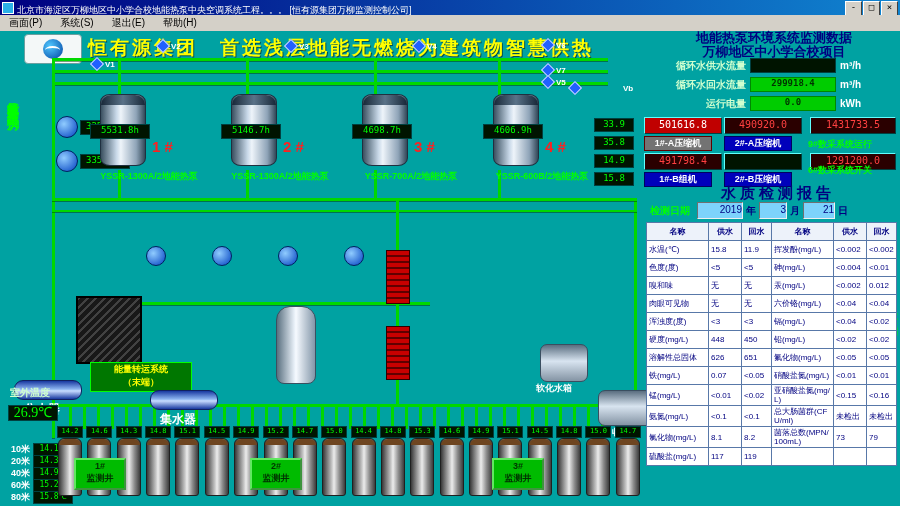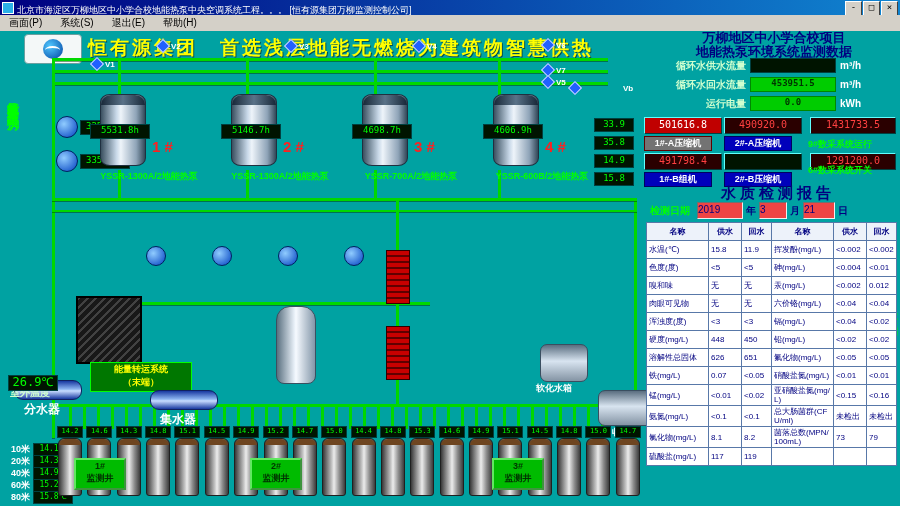--- a/index.html
+++ b/index.html
@@ -79,29 +79,29 @@
   .totbox{height:15px;font-size:10px;line-height:13px;border:1px solid;border-color:#60FFFF #004040 #004040 #60FFFF;}
   .tag{position:absolute;height:13px;font-size:9px;line-height:13px;text-align:center;color:#fff;font-weight:bold;}
   .tag-red{background:#737373;border:1px solid #600000;}
   .tag-blue{background:#0000BB;border:1px solid #000060;}
   .note-green{position:absolute;color:#00FF00;font-size:9px;font-weight:bold;white-space:nowrap;}
 
   
   .report-title{left:660px;top:184px;width:236px;text-align:center;color:#000080;font-size:15px;font-weight:bold;letter-spacing:4px;}
   .date-row{left:650px;top:202px;display:flex;align-items:center;gap:3px;}
   .date-label{color:#00FF00;font-size:10px;font-weight:bold;margin-right:4px;}
-  .datebox{background:#ef4444;border:1px solid;border-color:#707070 #F0F0F0 #F0F0F0 #707070;color:#000080;font-size:10px;line-height:14px;text-align:left;height:15px;}
+  .datebox{background:#7dd3fc;border:1px solid;border-color:#707070 #F0F0F0 #F0F0F0 #707070;color:#000080;font-size:10px;line-height:14px;text-align:right;height:15px;}
   .date-unit{color:#000080;font-size:10px;font-weight:bold;}
   .wtable{position:absolute;left:646px;top:222px;width:250px;border-collapse:collapse;background:#FFFFFF;table-layout:fixed;}
   .wtable td,.wtable th{border:1px solid #5878A8;color:#000080;font-size:8px;line-height:9px;padding:1px 2px;overflow:hidden;word-break:break-all;height:15px;}
   .wtable th{text-align:center;font-weight:bold;background:#EDF2FA;}
 
   
   .outdoor-label{left:10px;top:386px;color:#CFFFCF;font-size:10px;font-weight:bold;}
-  .outdoor-led{left:8px;top:375px;width:48px;height:14px;font-size:12px;line-height:13px;}
+  .outdoor-led{left:8px;top:405px;width:48px;height:14px;font-size:14px;line-height:13px;font-family:Liberation Serif, serif;}
   .depths{left:4px;top:444px;display:flex;flex-direction:column;gap:1px;}
   .depth-row{display:flex;align-items:center;gap:3px;height:11px;}
   .depth-label{width:26px;color:#FFFFFF;font-size:9px;font-weight:bold;text-align:right;}
   .depth-led{width:38px;height:11px;font-size:8px;line-height:10px;}
 
   
   .hcyl{position:absolute;background:linear-gradient(180deg,#1838A0,#8CB4F0 45%,#C8DCFF 55%,#1838A0);border-radius:9px;border:1px solid #102060;}
   .eq-label{position:absolute;color:#FFFFFF;font-size:12px;font-weight:bold;white-space:nowrap;}
   .transfer-box{left:90px;top:362px;width:100px;height:28px;background:#007700;border:1px solid #00FF00;color:#FFFF00;font-size:9px;font-weight:bold;text-align:center;line-height:13px;}
   .coil{left:76px;top:296px;width:62px;height:64px;background:#181818;background-image:repeating-linear-gradient(135deg,rgba(255,255,255,.18) 0 2px,transparent 2px 6px);border:2px solid #000;position:absolute;}
@@ -145,22 +145,22 @@
 
   <div class="canvas"></div>
 
   <div class="logo abs">
       <div class="logo-globe"></div>
     </div>
   <div class="abs main-title">
     <span>恒有源集团</span>　<span>首选浅层地能无燃烧为建筑物智慧供热</span>
   </div>
   <div class="abs proj">
+    <div>地能热泵环境系统监测数据</div>
     <div>万柳地区中小学合校项目</div>
-    <div>地能热泵环境系统监测数据</div>
   </div>
 
   <div class="abs vlabel" style="left:4px;top:92px;height:200px;">能量提升系统（机房）</div>
   <div class="abs vlabel" style="left:884px;top:300px;height:200px;font-size:11px;">能量采集系统（地能井）</div>
 
   <div class="pipe" style="left:52px;top:58px;width:556px;height:3px;"></div>
   <div class="pipe" style="left:52px;top:70px;width:556px;height:3px;"></div>
   <div class="pipe" style="left:52px;top:82px;width:556px;height:3px;"></div>
   <div class="pipe" style="left:52px;top:58px;width:3px;height:380px;"></div>
   <div class="pipe" style="left:634px;top:198px;width:3px;height:242px;"></div>
@@ -289,21 +289,21 @@
   <div class="flow-rows abs">
 
       <div>
         <span class="f-label">循环水供水流量</span>
         <span class="led f-led"></span>
         <span class="f-unit">m³/h</span>
       </div>
 
       <div>
         <span class="f-label">循环水回水流量</span>
-        <span class="led f-led">453951.5</span>
+        <span class="led f-led">299918.4</span>
         <span class="f-unit">m³/h</span>
       </div>
 
       <div>
         <span class="f-label">运行电量</span>
         <span class="led f-led">0.0</span>
         <span class="f-unit">kWh</span>
       </div>
     </div>
 

